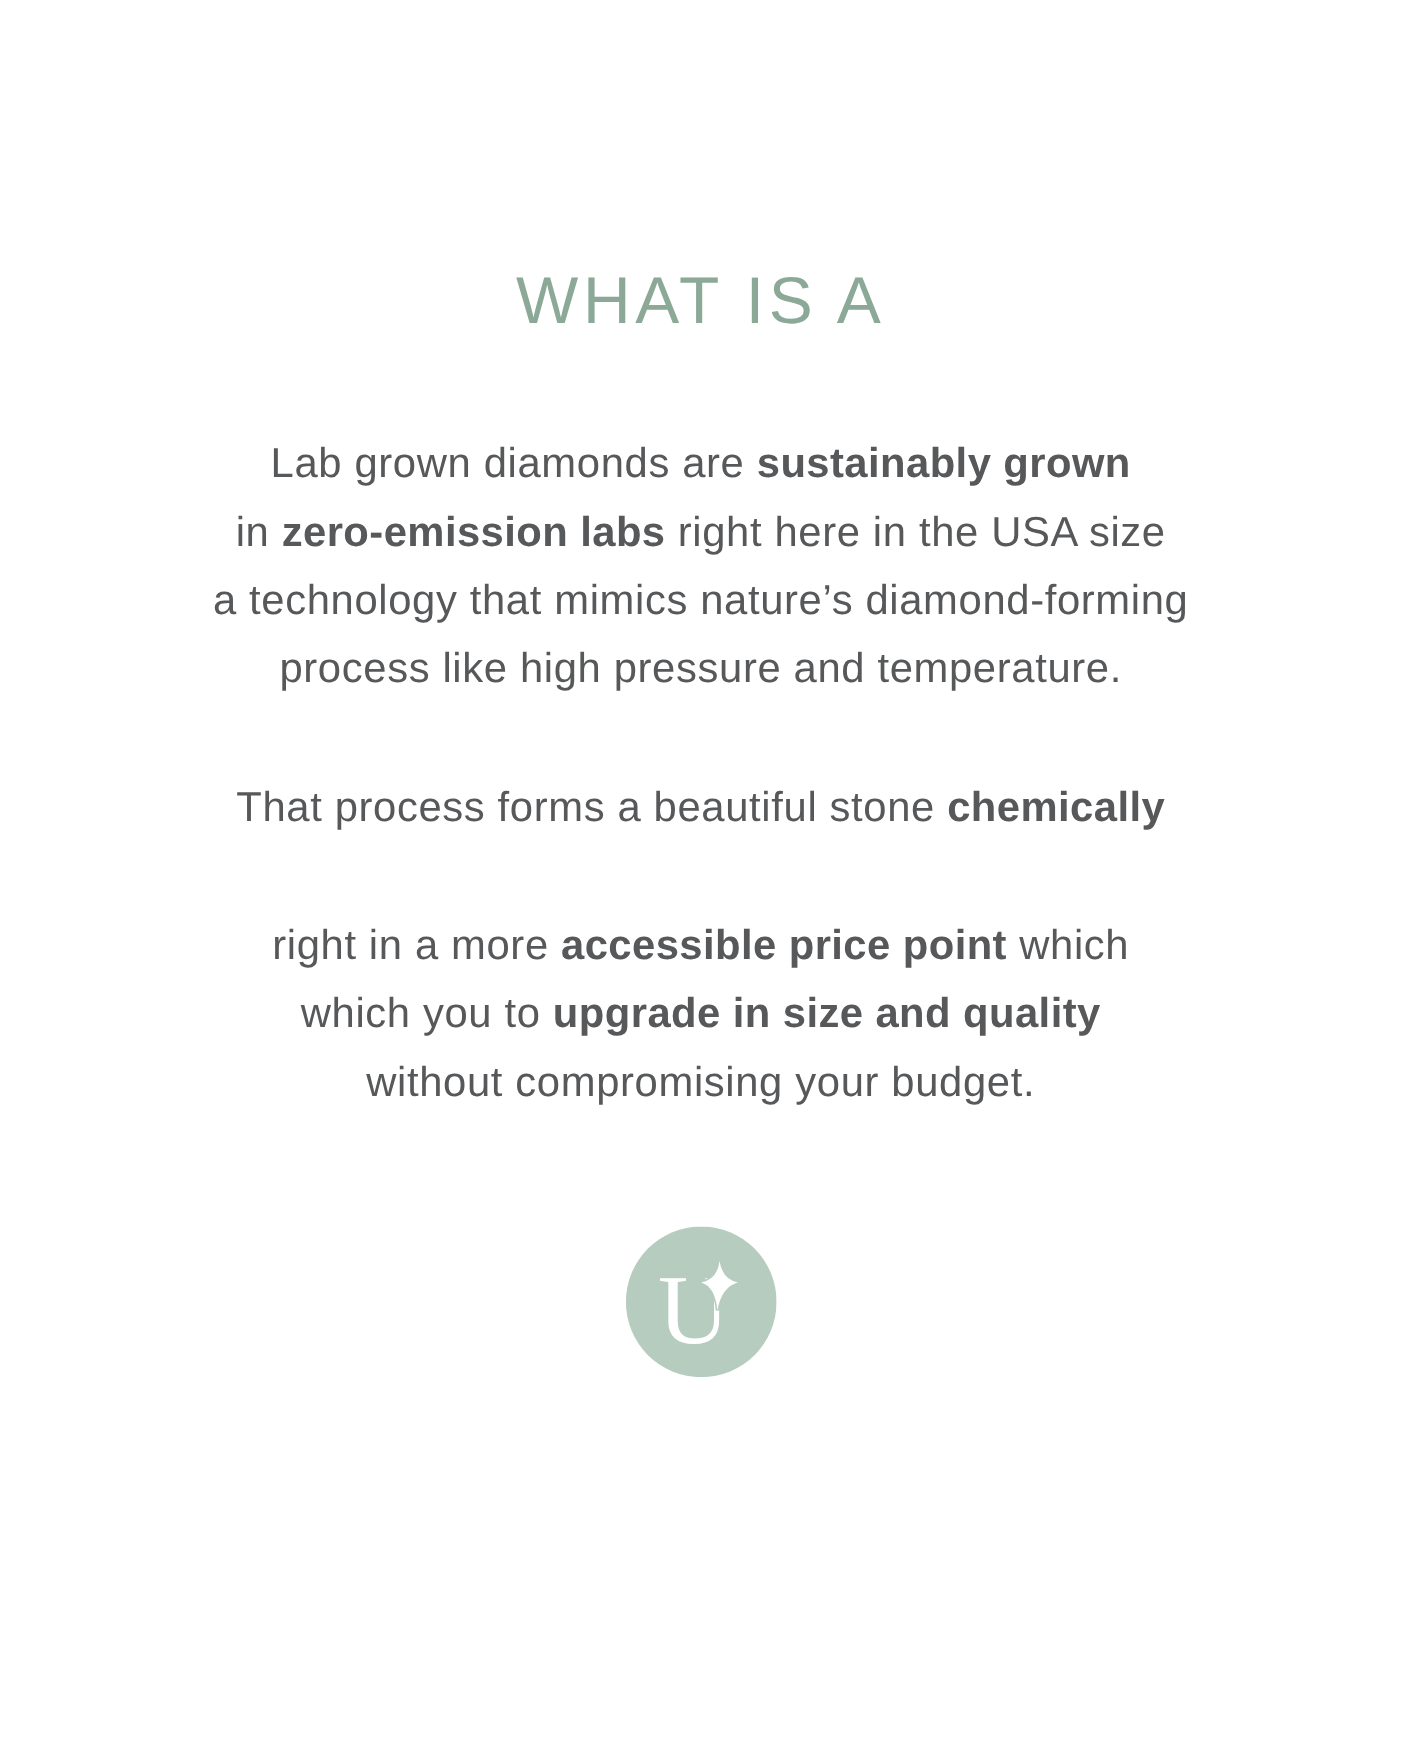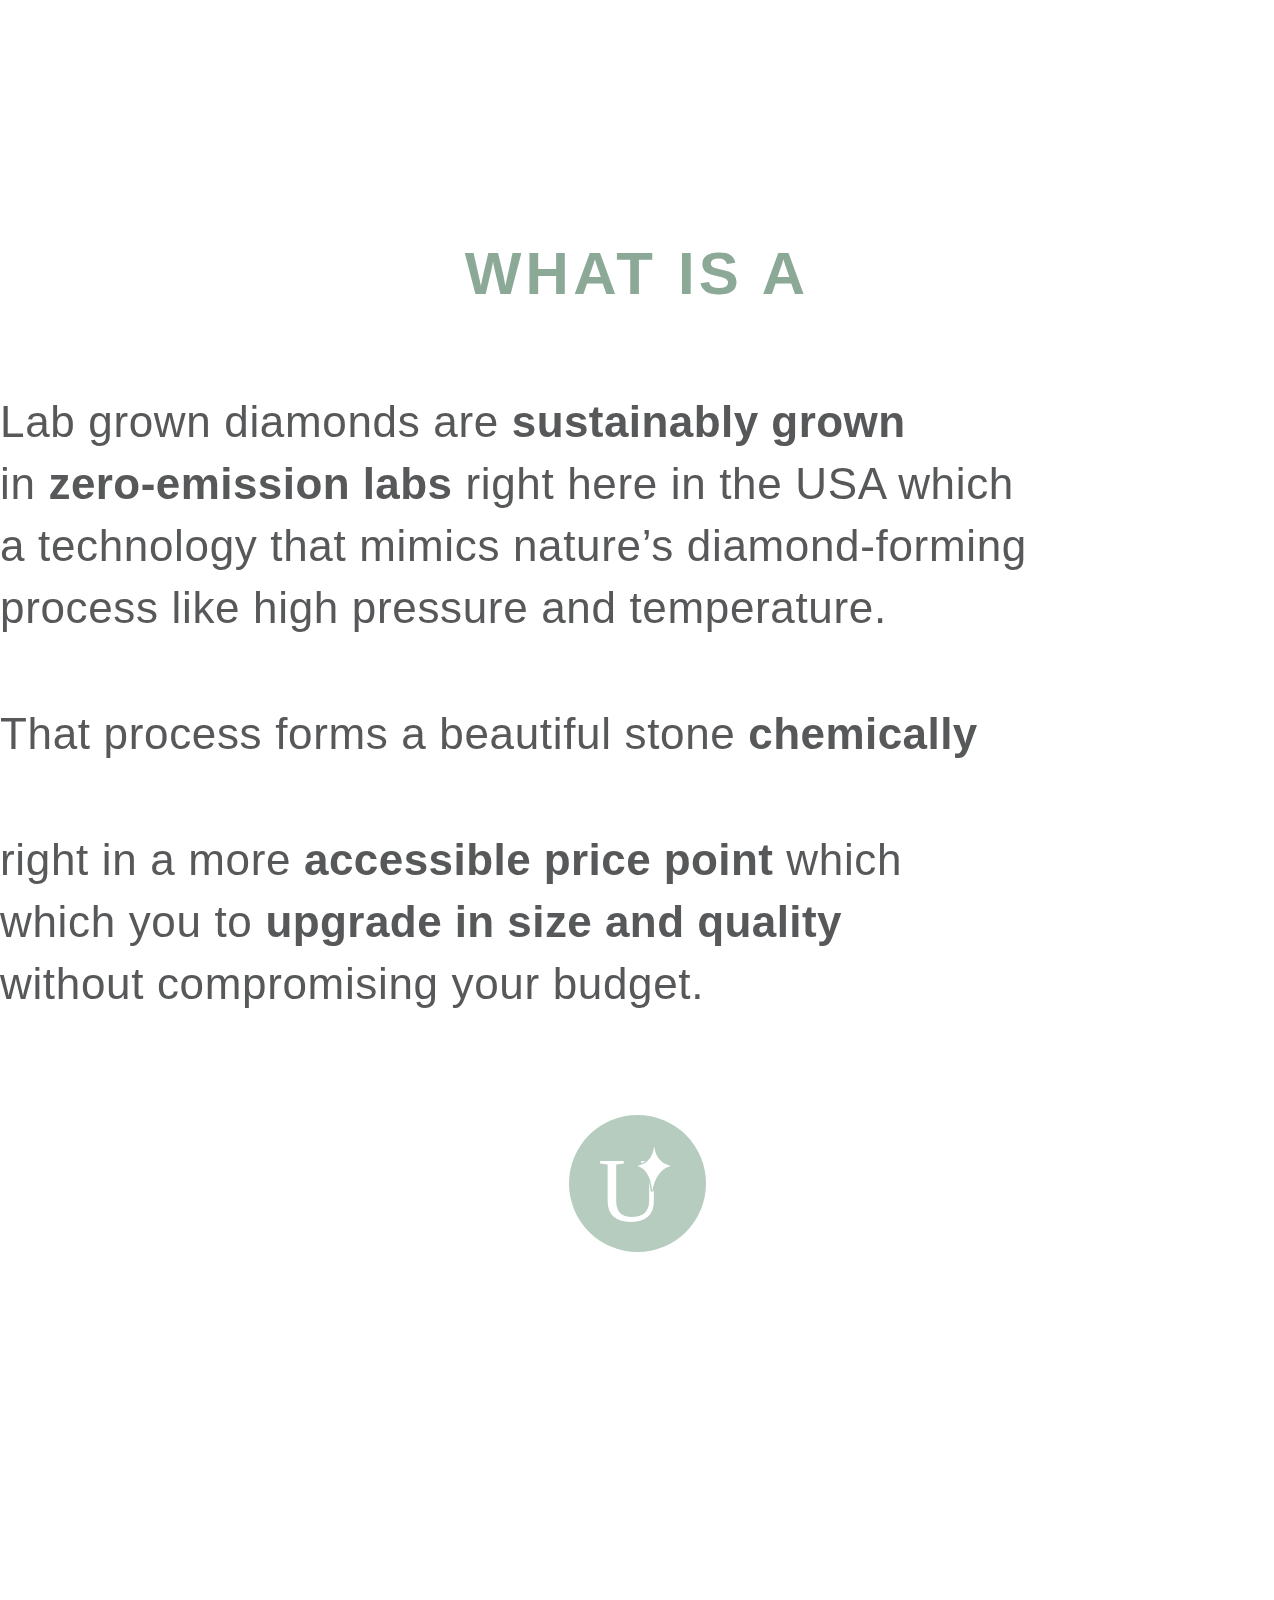--- a/index.html
+++ b/index.html
@@ -17,31 +17,31 @@
     width: 1274px;
     height: 1600px;
     position: relative;
   }
   .title {
     margin: 0;
     padding-top: 240px;
     text-align: center;
     font-size: 60px;
     line-height: 68px;
-    font-weight: 700;
+    font-weight: 400;
     letter-spacing: 0.07em;
     color: var(--title-green, #8ca998);
   }
   .title .title-line {
     display: block;
   }
   .body-text {
     margin-top: 83px;
-    text-align: left;
-    font-size: 44px;
+    text-align: center;
+    font-size: 38px;
     line-height: 62px;
     letter-spacing: 0.015em;
     color: var(--body-gray, #57585a);
   }
   .para {
     margin: 0 0 64px 0;
   }
   .para:last-child {
     margin-bottom: 0;
   }
@@ -78,21 +78,21 @@
 
 <div class="page">
 
   <h1 class="title">
     <span class="title-line">WHAT IS A</span>
   </h1>
 
   <div class="body-text">
       <p class="para">
         <span class="line"><span>Lab grown diamonds are </span><strong>sustainably grown</strong></span>
-        <span class="line"><span>in </span><strong>zero-emission labs</strong><span> right here in the USA which</span></span>
+        <span class="line"><span>in </span><strong>zero-emission labs</strong><span> right here in the USA size</span></span>
         <span class="line"><span>a technology that mimics nature’s diamond-forming</span></span>
         <span class="line"><span>process like high pressure and temperature.</span></span>
       </p>
       <p class="para">
         <span class="line"><span>That process forms a beautiful stone </span><strong>chemically</strong></span>
       </p>
       <p class="para">
         <span class="line"><span>right in a more </span><strong>accessible price point</strong><span> which</span></span>
         <span class="line"><span>which you to </span><strong>upgrade in size and quality</strong></span>
         <span class="line"><span>without compromising your budget.</span></span>

